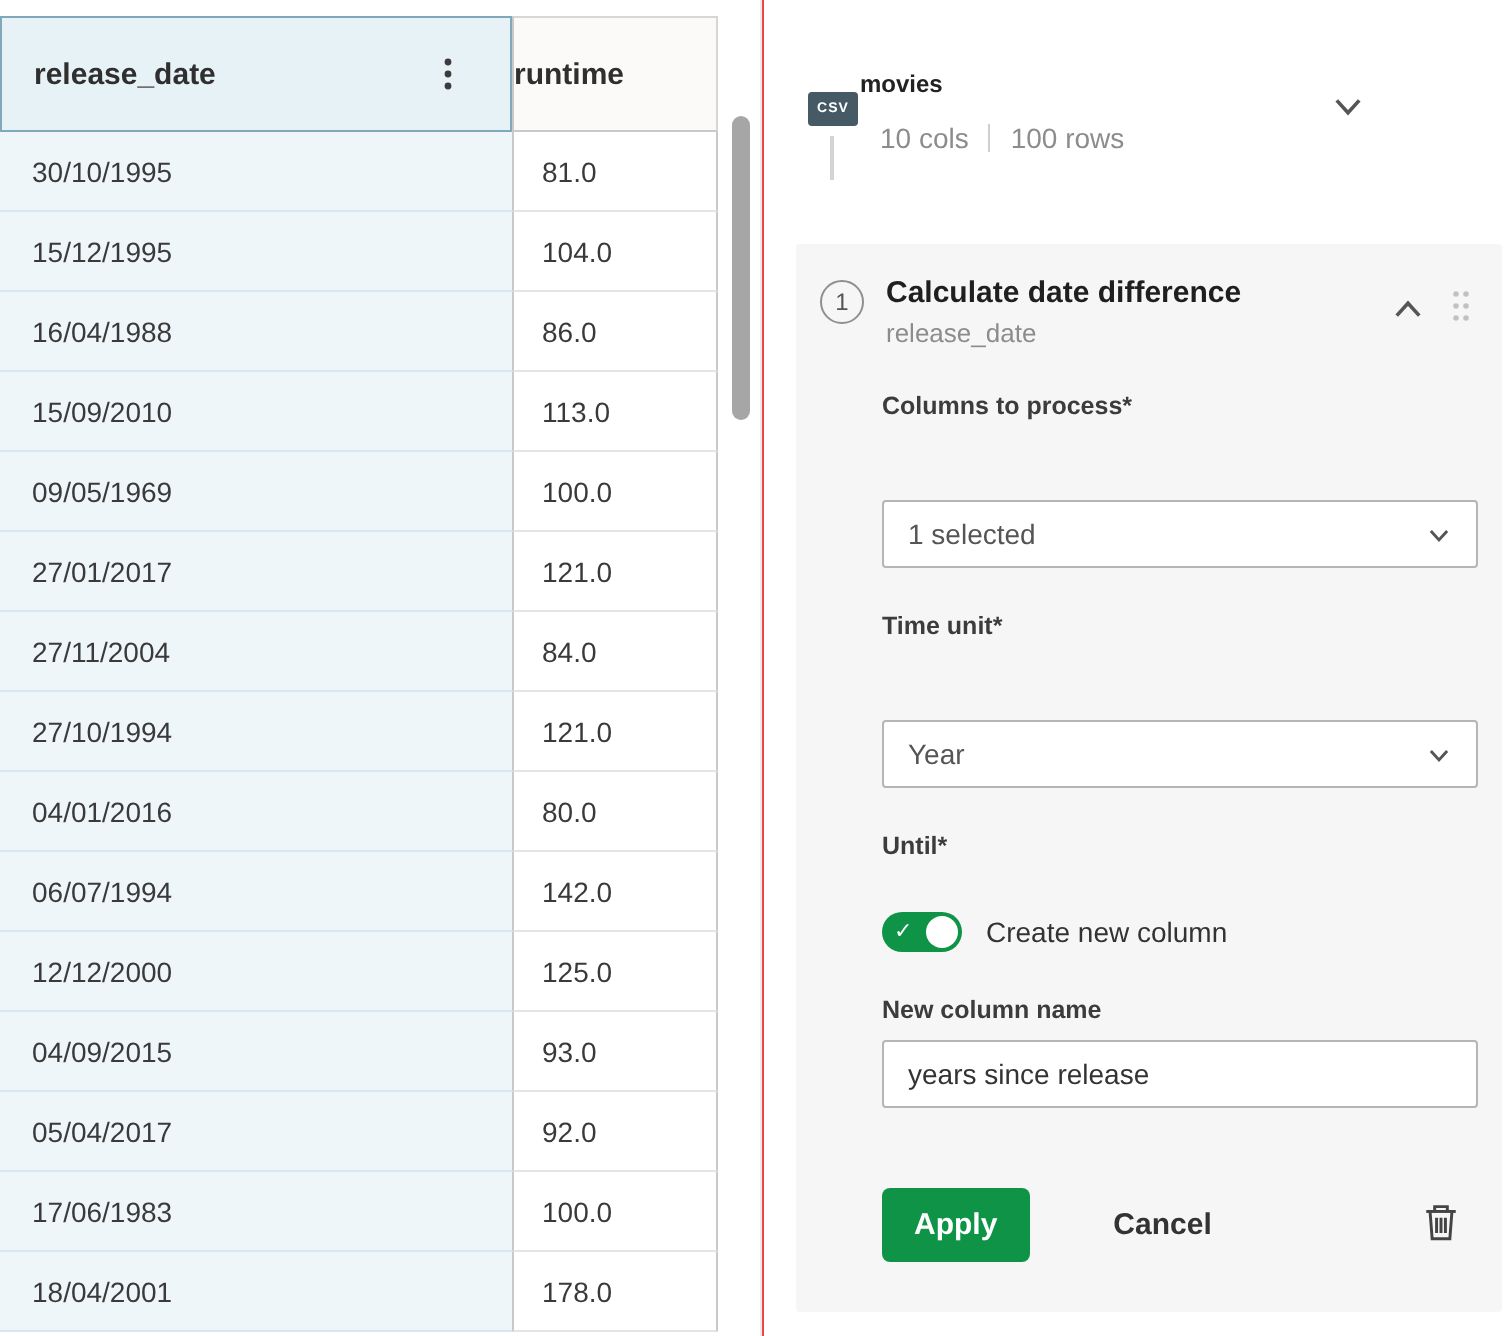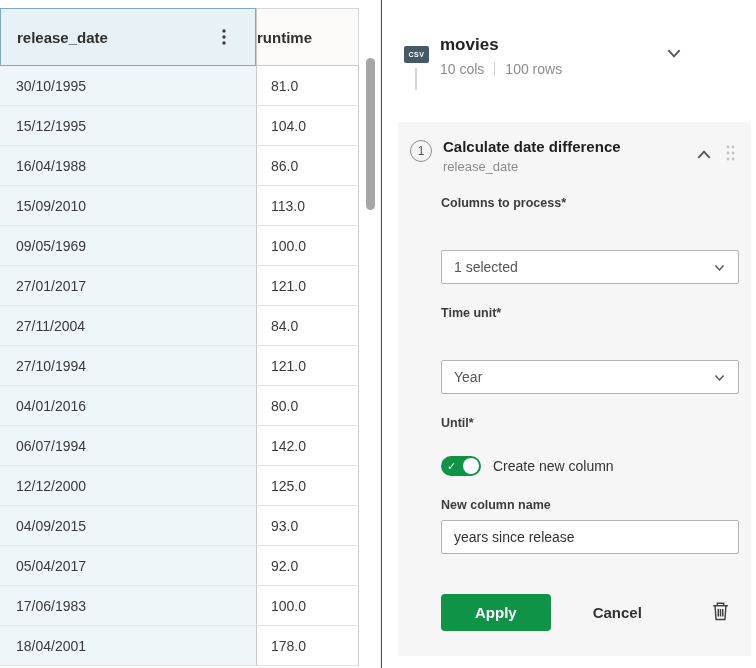--- a/index.html
+++ b/index.html
@@ -1,37 +1,37 @@
 <!DOCTYPE html>
 <html><head>
 <meta charset="utf-8">
 <style>
   * { box-sizing: border-box; margin: 0; padding: 0; }
   html,body { background:#fff; }
   body { font-family: "Liberation Sans", sans-serif; }
-  .screen { position: relative; width: 756px; height: 668px; background: #6d28d9; overflow: hidden; }
+  .screen { position: relative; width: 756px; height: 668px; background: #ef4444; overflow: hidden; }
 
   
   .table-area { position: absolute; left: 0; top: 0; width: 381px; height: 668px; background: #fff; border-right: 1px solid #ececec; }
   .thead { display: flex; margin-top: 8px; height: 58px; }
   .th { display: flex; align-items: center; font-size: 15px; font-weight: bold; color: #2f2f2f; }
   .th-release { width: 256px; background: #e7f2f6; border: 1px solid #7fa9ba; padding-left: 16px; justify-content: space-between; }
   .th-runtime { width: 103px; background: #fbfaf8; border-top: 1px solid #d6d6d6; border-bottom: 1px solid #c9c9c9; border-left: 1px solid #c9c9c9; border-right: 1px solid #d6d6d6; }
   .kebab-btn { background: none; border: none; cursor: pointer; margin-right: 26px; padding: 2px; display: flex; align-items: center; }
   .tr { display: flex; height: 40px; }
   .td { display: flex; align-items: center; font-size: 14px; color: #3a3a3a; }
   .td.c0 { width: 256px; background: #eef6f9; border-bottom: 1px solid #d8e7ee; padding-left: 16px; }
   .td.c1 { width: 103px; background: #fff; border-bottom: 1px solid #e4e4e4; border-left: 1px solid #c9c9c9; border-right: 1px solid #c9c9c9; padding-left: 14px; }
   .scroll-thumb { position: absolute; left: 366px; top: 58px; width: 9px; height: 152px; background: #a6a6a6; border-radius: 5px; cursor: pointer; }
 
   
   .panel { position: absolute; left: 382px; top: 0; width: 374px; height: 668px; background: #fff; }
   .csv-badge { position: absolute; left: 22px; top: 46px; width: 25px; height: 17px; background: #455a64; color: #fff; font-size: 7px; font-weight: bold; letter-spacing: .5px; display: flex; align-items: center; justify-content: center; border-radius: 2px; }
   .connector { position: absolute; left: 33px; top: 68px; width: 2px; height: 22px; background: #d4d4d4; }
-  .ds-name { position: absolute; left: 58px; top: 35px; font-size: 17px; font-weight: bold; color: #222; }
+  .ds-name { position: absolute; left: 48px; top: 35px; font-size: 12px; font-weight: bold; color: #222; }
   .ds-meta { position: absolute; left: 58px; top: 61px; display: flex; align-items: center; gap: 10px; font-size: 14px; color: #8c8c8c; }
   .ds-meta .sep { width: 1px; height: 14px; background: #cfcfcf; }
   .ds-chevron { position: absolute; left: 281px; top: 42px; background: none; border: none; cursor: pointer; padding: 2px; }
 
   .card { position: absolute; left: 16px; right: 5px; top: 122px; bottom: 12px; background: #f6f6f6; border-radius: 2px; padding: 16px 12px; }
   .card-head { display: flex; align-items: flex-start; position: relative; }
   .step-badge { width: 22px; height: 22px; border: 1px solid #8f8f8f; border-radius: 50%; color: #555; font-size: 12px; display: flex; align-items: center; justify-content: center; flex: none; margin-top: 2px; }
   .card-head-text { margin-left: 11px; }
   .card-title { font-size: 15px; font-weight: bold; color: #1f1f1f; }
   .card-sub { font-size: 13px; color: #8c8c8c; margin-top: 4px; }
@@ -45,21 +45,21 @@
 
   .toggle-row { display: flex; align-items: center; margin: 26px 0 22px; }
   .toggle { position: relative; width: 40px; height: 20px; border-radius: 10px; background: #0f9447; cursor: pointer; flex: none; }
   .toggle .knob { position: absolute; right: 2px; top: 2px; width: 16px; height: 16px; border-radius: 50%; background: #fff; }
   .toggle .check { position: absolute; left: 6px; top: 2px; color: #fff; font-size: 11px; line-height: 16px; }
   .toggle-label { margin-left: 12px; font-size: 14px; color: #333; }
 
   .text-input { width: 100%; height: 34px; border: 1px solid #b5b5b5; border-radius: 2px; padding: 0 12px; font-size: 14px; color: #333; background: #fff; font-family: "Liberation Sans", sans-serif; }
 
   .actions { display: flex; align-items: center; margin-top: 40px; }
-  .btn-apply { background: #0f9447; color: #fff; font-weight: bold; font-size: 15px; border: none; border-radius: 4px; padding: 10px 34px; cursor: pointer; font-family: "Liberation Sans", sans-serif; }
+  .btn-apply { background: #0f9447; color: #fff; font-weight: bold; font-size: 15px; border: none; border-radius: 4px; padding: 10px 16px; cursor: pointer; font-family: "Liberation Sans", sans-serif; }
   .btn-cancel { margin-left: 42px; background: none; border: none; font-weight: bold; font-size: 15px; color: #333; cursor: pointer; font-family: "Liberation Sans", sans-serif; }
   .btn-trash { margin-left: auto; margin-right: 8px; background: none; border: none; cursor: pointer; padding: 2px; }
 </style>
 </head>
 <body>
 
 <div class="screen">
 
   <div class="table-area">
     <div class="thead">

